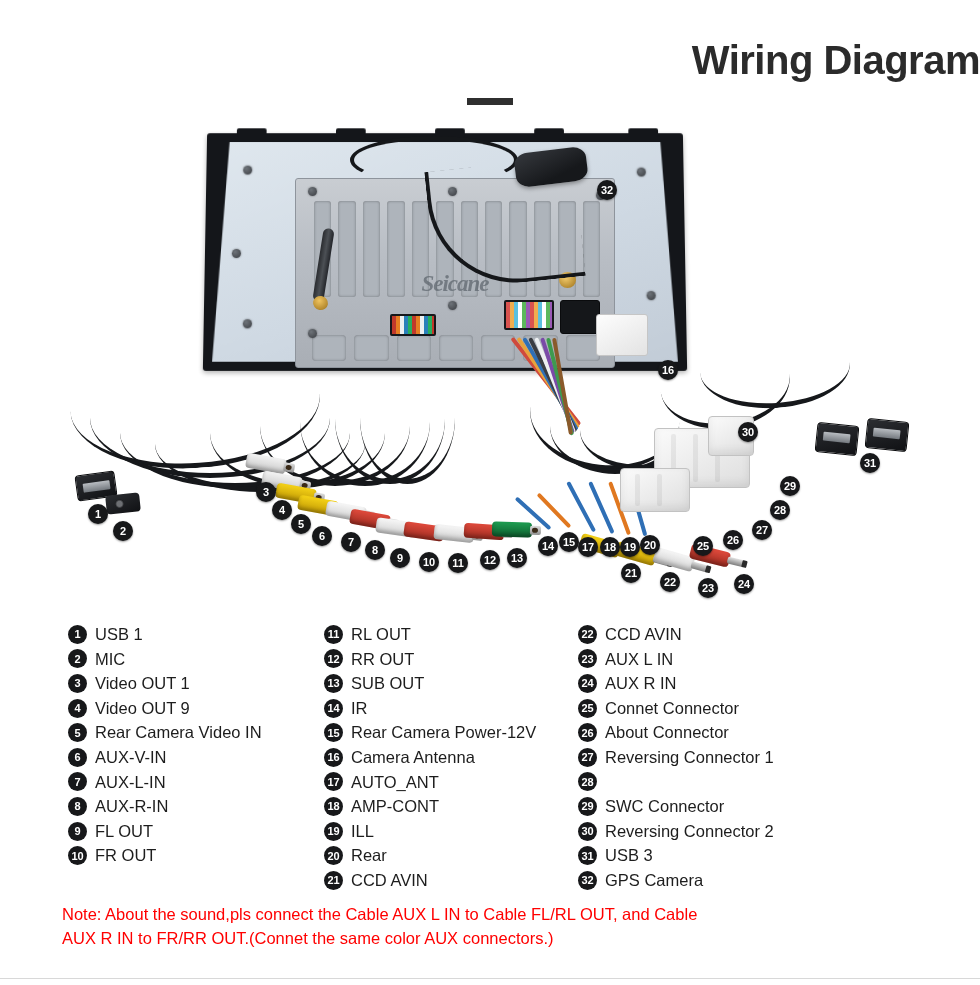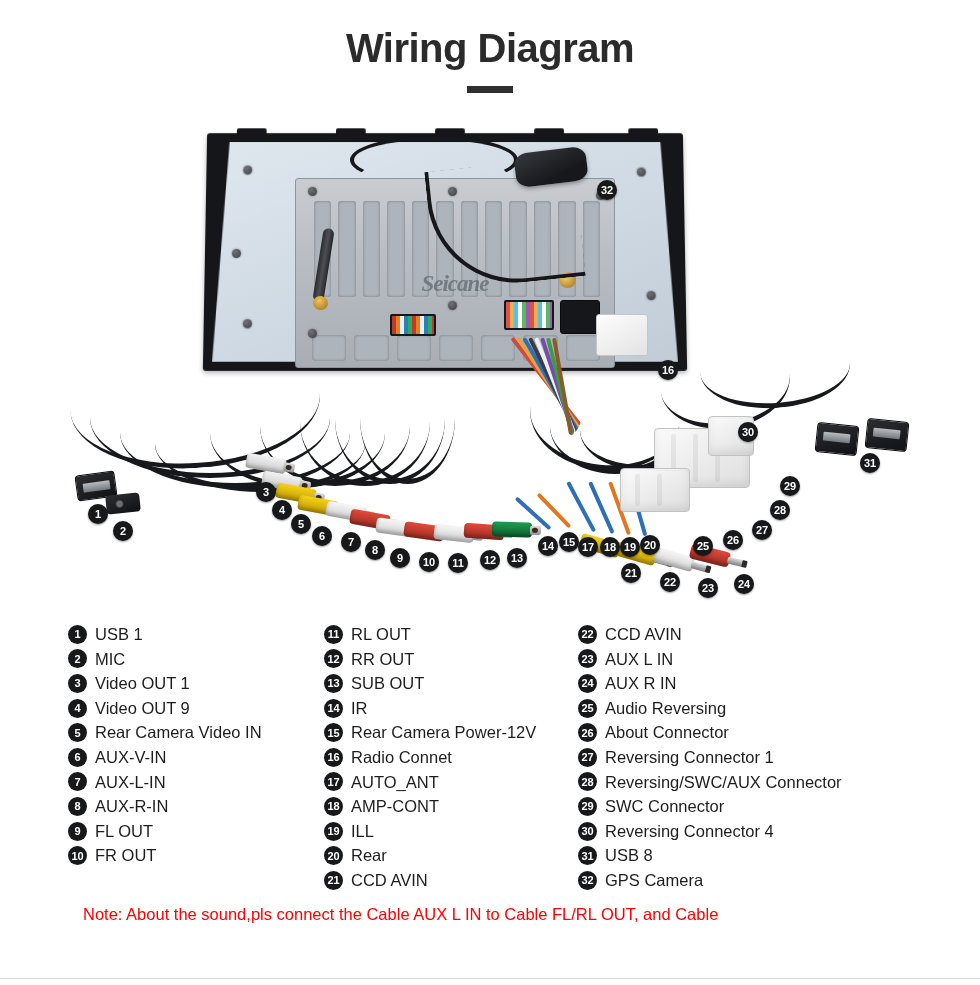--- a/index.html
+++ b/index.html
@@ -5,21 +5,21 @@
   * { box-sizing: border-box; margin: 0; padding: 0; }
   html, body {
     width: 980px; height: 985px;
     background: #ffffff;
     font-family: "Liberation Sans", sans-serif;
     overflow: hidden;
   }
   .page { position: relative; width: 980px; height: 985px; background: #fff; }
 
   
-  .title-wrap { text-align: center; padding-top: 26px; }
+  .title-wrap { text-align: right; padding-top: 38px; }
   .title {
     font-size: 40px; font-weight: bold; color: #2b2b2b;
     letter-spacing: -0.5px; line-height: 1.1;
   }
   .title-rule {
     width: 46px; height: 7px; background: #2f2f2f;
     margin: 16px auto 0;
   }
 
   
@@ -221,21 +221,21 @@
     font-size: 11px; font-weight: bold;
     display: flex; align-items: center; justify-content: center;
   }
   .legend-label {
     font-size: 16.5px; color: #1d1d1d; white-space: nowrap;
     line-height: 1;
   }
 
   
   .note {
-    position: absolute; left: 83px; top: 903px; width: 860px;
+    position: absolute; left: 62px; top: 903px; width: 860px;
     color: #ff0000; font-size: 16.5px; line-height: 1.45;
   }
   .bottom-rule {
     position: absolute; left: 0; bottom: 6px; width: 980px;
     height: 1px; background: #d8d8d8;
   }
 </style>
 </head>
 <body>
 
@@ -469,21 +469,21 @@
         <div class="legend-item">
           <div class="legend-num">14</div>
           <div class="legend-label">IR</div>
         </div>
         <div class="legend-item">
           <div class="legend-num">15</div>
           <div class="legend-label">Rear Camera Power-12V</div>
         </div>
         <div class="legend-item">
           <div class="legend-num">16</div>
-          <div class="legend-label">Radio Connet</div>
+          <div class="legend-label">Camera Antenna</div>
         </div>
         <div class="legend-item">
           <div class="legend-num">17</div>
           <div class="legend-label">AUTO_ANT</div>
         </div>
         <div class="legend-item">
           <div class="legend-num">18</div>
           <div class="legend-label">AMP-CONT</div>
         </div>
         <div class="legend-item">
@@ -507,51 +507,51 @@
         <div class="legend-item">
           <div class="legend-num">23</div>
           <div class="legend-label">AUX L IN</div>
         </div>
         <div class="legend-item">
           <div class="legend-num">24</div>
           <div class="legend-label">AUX R IN</div>
         </div>
         <div class="legend-item">
           <div class="legend-num">25</div>
-          <div class="legend-label">Audio Reversing</div>
+          <div class="legend-label">Connet Connector</div>
         </div>
         <div class="legend-item">
           <div class="legend-num">26</div>
           <div class="legend-label">About Connector</div>
         </div>
         <div class="legend-item">
           <div class="legend-num">27</div>
           <div class="legend-label">Reversing Connector 1</div>
         </div>
         <div class="legend-item">
           <div class="legend-num">28</div>
-          <div class="legend-label">Reversing/SWC/AUX Connector</div>
         </div>
         <div class="legend-item">
           <div class="legend-num">29</div>
           <div class="legend-label">SWC Connector</div>
         </div>
         <div class="legend-item">
           <div class="legend-num">30</div>
-          <div class="legend-label">Reversing Connector 4</div>
+          <div class="legend-label">Reversing Connector 2</div>
         </div>
         <div class="legend-item">
           <div class="legend-num">31</div>
-          <div class="legend-label">USB 8</div>
+          <div class="legend-label">USB 3</div>
         </div>
         <div class="legend-item">
           <div class="legend-num">32</div>
           <div class="legend-label">GPS Camera</div>
         </div>
       </div>
   </div>
 
   <div class="note">
     <div>Note: About the sound,pls connect the Cable AUX L IN to Cable FL/RL OUT, and Cable</div>
+    <div>AUX R IN to  FR/RR OUT.(Connet the same color AUX connectors.)</div>
   </div>
 
   <div class="bottom-rule"></div>
 </div>
 
 </body></html>

